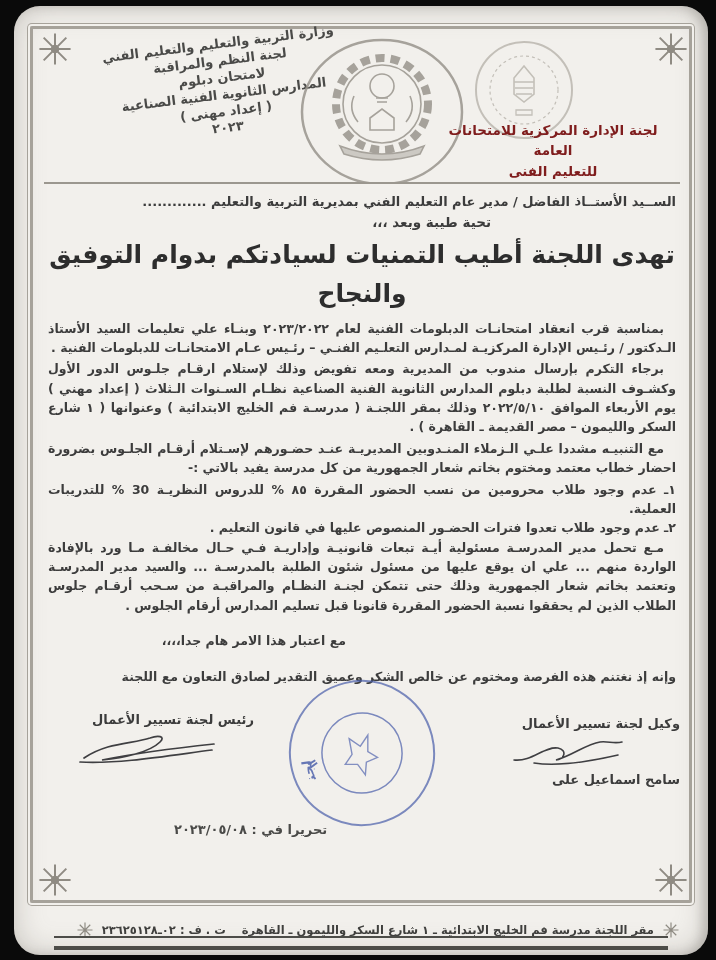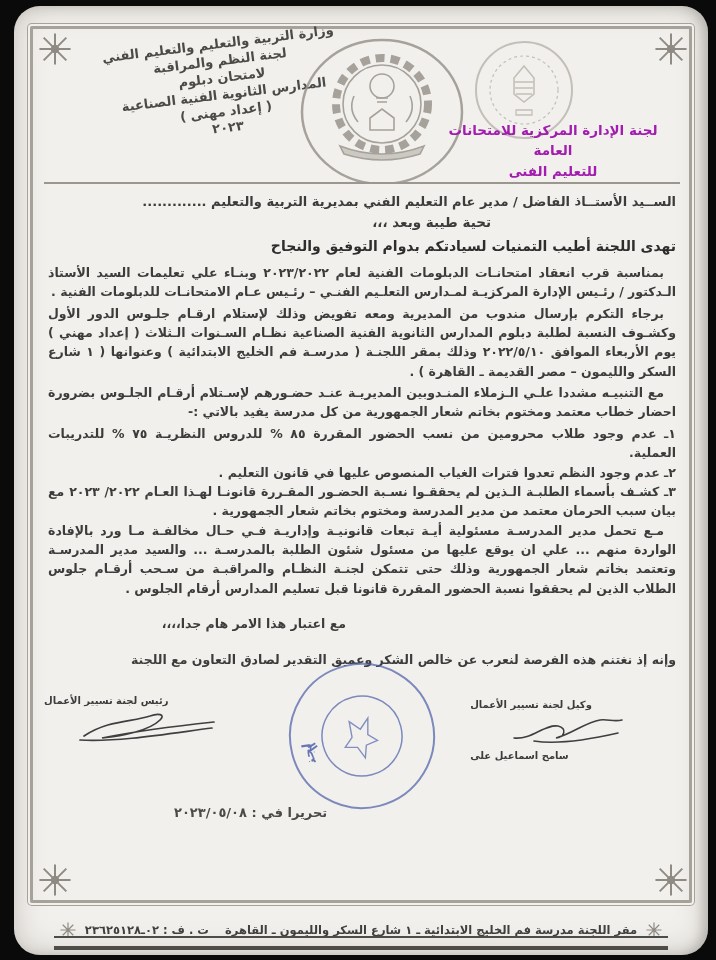--- a/index.html
+++ b/index.html
@@ -28,46 +28,46 @@
   }
   
   .header{position:relative;height:150px;border-bottom:2px solid #9b978f;}
   .ministry{
     position:absolute;left:34px;top:4px;width:290px;text-align:center;
     transform:rotate(-7deg);font-size:13px;line-height:1.3;color:#4a4a48;
   }
   .ministry div{margin:0;}
   .committee{
     position:absolute;right:2px;top:88px;width:250px;text-align:center;
-    font-size:13.5px;line-height:1.5;color:#a21caf;
+    font-size:13.5px;line-height:1.5;color:#7f1d1d;
   }
   .emblem{position:absolute;left:252px;top:2px;width:172px;height:148px;opacity:.85;}
   .seal{position:absolute;left:428px;top:6px;width:104px;height:104px;opacity:.8;}
   
   .bodytext{padding:6px 4px 0 4px;}
   .recipient{margin:2px 0 0 0;font-size:13px;}
   .greeting{margin:0 16px 0 0;width:fit-content;margin-right:185px;font-size:13.5px;}
-  .wishes{margin:3px 0 5px 0;text-align:right;font-size:14px;font-weight:800;color:#2d2d2d;letter-spacing:-.2px;}
+  .wishes{margin:3px 0 5px 0;text-align:center;font-size:25px;font-weight:800;color:#2d2d2d;letter-spacing:-.2px;}
   .para{margin:0 0 2px 0;text-align:justify;text-indent:12px;}
   .item{margin:0;text-align:justify;}
   .note{margin:16px;width:fit-content;margin-right:330px;white-space:nowrap;}
   .thanks{margin:6px 0 0 0;text-align:justify;}
   .closing{margin:4px 0 0 0;text-align:center;font-size:19.5px;font-weight:800;color:#2b2b2b;}
   
   .sigrow{position:relative;display:flex;justify-content:space-between;margin-top:10px;height:128px;}
-  .sigblock{width:33%;text-align:left;font-size:10px;}
+  .sigblock{width:33%;text-align:right;font-size:13px;}
   .sigblock.deputy{padding-top:18px;}
   .sigblock.chief{padding-top:14px;}
   .sig-svg{display:block;margin:2px auto 0 auto;}
   .stampwrap{position:absolute;left:50%;top:-22px;transform:translateX(-50%) rotate(-14deg);width:158px;height:158px;opacity:.85;}
   .dateline{position:absolute;left:130px;bottom:-16px;font-size:13px;color:#4a4a48;}
   
   .footer{
     position:absolute;left:24px;right:24px;bottom:16px;direction:rtl;
-    text-align:center;font-size:11.5px;font-weight:700;color:#3f3f3d;white-space:nowrap;
+    font-size:11.5px;font-weight:700;color:#3f3f3d;white-space:nowrap;
   }
   .footer .orn-inline{display:inline-block;width:18px;height:18px;vertical-align:middle;color:#8f8b83;margin:0 4px;}
   .bottombar{
     position:absolute;left:40px;right:40px;bottom:5px;height:8px;
     border-top:2px solid #4c4c48;border-bottom:4px solid #4c4c48;
   }
   .phone{direction:ltr;unicode-bidi:isolate;}
 </style>
 </head>
 <body>
@@ -144,27 +144,26 @@
 
     <div class="bodytext">
       <p class="recipient">الســيد الأستــاذ  الفاضل / مدير عام التعليم الفني بمديرية التربية والتعليم .............</p>
       <p class="greeting">تحية طيبة وبعد ،،،</p>
       <p class="wishes">تهدى اللجنة أطيب التمنيات لسيادتكم بدوام التوفيق والنجاح</p>
 
       <p class="para">بمناسبة قرب انعقاد امتحانـات الدبلومات الفنية لعام ٢٠٢٣/٢٠٢٢  وبنـاء علي تعليمات السيد الأستاذ الـدكتور / رئـيس الإدارة المركزيـة لمـدارس التعلـيم الفنـي – رئـيس عـام الامتحانـات للدبلومات الفنية .</p>
       <p class="para">برجاء التكرم بإرسال مندوب من المديرية ومعه تفويض وذلك لإستلام ارقـام جلـوس الدور الأول وكشـوف النسبة لطلبة دبلوم المدارس الثانوية الفنية  الصناعية نظـام السـنوات الـثلاث ( إعداد مهني ) يوم الأربعاء الموافق ٢٠٢٢/٥/١٠  وذلك بمقر اللجنـة ( مدرسـة فم الخليج الابتدائية ) وعنوانها   ( ١ شارع السكر والليمون – مصر القديمة ـ القاهرة ) .</p>
       <p class="para">مع  التنبيـه مشددا علـي الـزملاء المنـدوبين المديريـة عنـد حضـورهم لإسـتلام أرقـام الجلـوس بضرورة احضار خطاب معتمد ومختوم بخاتم شعار الجمهورية من كل مدرسة يفيد بالاتي :-</p>
 
-      <p class="item">١ـ عدم وجود طلاب محرومين من نسب الحضور المقررة ٨٥ % للدروس النظريـة ٧٥ % للتدريبات العملية.</p>
-      <p class="item">٢ـ عدم وجود النظم تعدوا فترات الغياب المنصوص عليها في قانون التعليم .</p>
-      <p class="item">٣ـ  كشـف بأسماء الطلبـة الـذين لم يحققـوا نسـبة الحضـور المقـررة قانونـا لهـذا العـام ٢٠٢٢/ ٢٠٢٣ مع بيان سبب الحرمان معتمد من مدير المدرسة ومختوم بخاتم شعار الجمهورية .</p>
+      <p class="item">١ـ عدم وجود طلاب محرومين من نسب الحضور المقررة ٨٥ % للدروس النظريـة 30 % للتدريبات العملية.</p>
+      <p class="item">٢ـ عدم وجود طلاب تعدوا فترات الحضـور المنصوص عليها في قانون التعليم .</p>
 
       <p class="para">مـع تحمل مدير المدرسـة مسئولية أيـة تبعات قانونيـة وإداريـة فـي حـال مخالفـة مـا ورد بالإفادة الواردة منهم ... علي ان يوقع عليها من مسئول شئون الطلبة بالمدرسـة ... والسيد مدير المدرسـة وتعتمد بخاتم شعار الجمهورية وذلك حتى تتمكن لجنـة النظـام والمراقبـة من سـحب أرقـام جلوس الطلاب الذين لم يحققوا نسبة الحضور المقررة قانونا قبل تسليم المدارس أرقام الجلوس .</p>
       <p class="note">مع اعتبار هذا الامر هام جدا،،،،</p>
-      <p class="thanks">وإنه إذ نغتنم هذه الفرصة لنعرب عن خالص الشكر وعميق التقدير لصادق التعاون مع اللجنة</p>
+      <p class="thanks">وإنه إذ نغتنم هذه الفرصة ومختوم عن خالص الشكر وعميق التقدير لصادق التعاون مع اللجنة</p>
     </div>
 
     <div class="sigrow">
 
       <div class="sigblock deputy">
         <div>وكيل لجنة تسيير الأعمال</div>
         <svg class="sig-svg" width="130" height="34" viewBox="0 0 130 34">
           <path d="M4 24c18 2 30-14 44-12 10 2 6 12-2 12 16-4 30-16 44-18 8-1 14 2 22 0 M24 27c26 4 58-2 84-8" fill="none" stroke="#3f3f42" stroke-width="1.6" stroke-linecap="round"></path>
         </svg>
         <div>سامح اسماعيل على</div>

